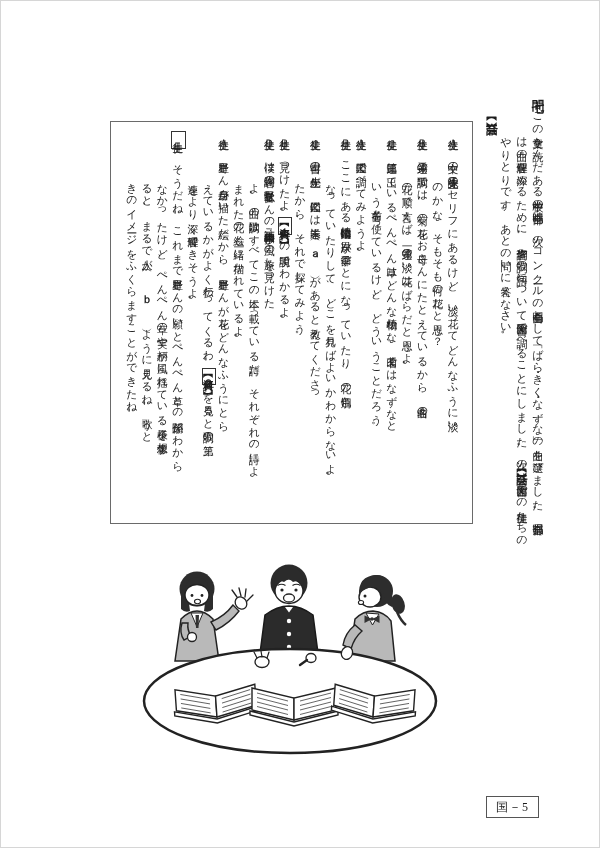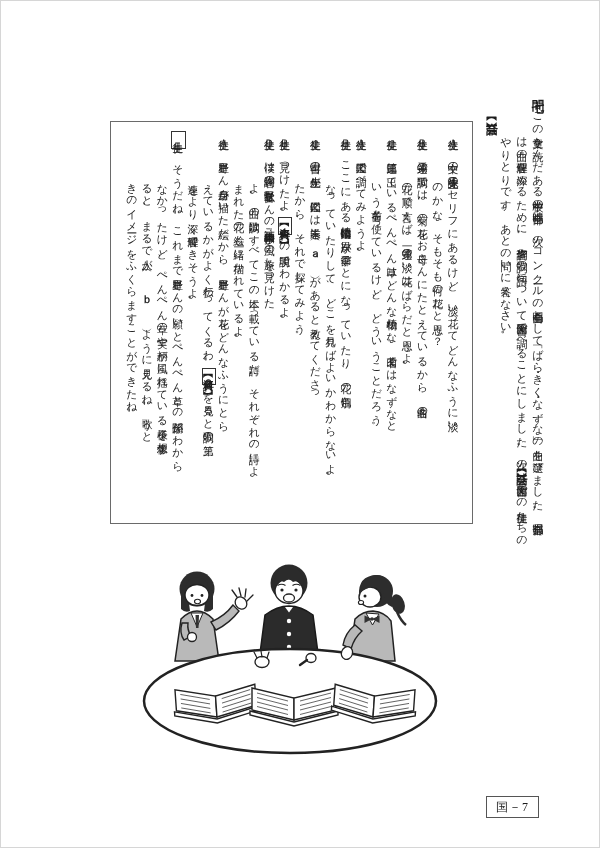--- a/index.html
+++ b/index.html
@@ -158,16 +158,16 @@
     <g transform="translate(233,150) rotate(4)">
       <path d="M-42 6 L0 16 L42 6 L42 10 L0 20 L-42 10 Z" fill="#fff" stroke="#222" stroke-width="1.4"></path>
       <path d="M0 14 L-40 5 L-40 -16 L0 -7 Z" fill="#fff" stroke="#222" stroke-width="1.4"></path>
       <path d="M0 14 L40 5 L40 -16 L0 -7 Z" fill="#fff" stroke="#222" stroke-width="1.4"></path>
       <path d="M-35 -11 L-6 -4 M-35 -6.5 L-6 0.5 M-35 -2 L-6 5 M-35 2.5 L-6 9.5" stroke="#555" stroke-width="0.9" fill="none"></path>
       <path d="M6 -4 L35 -11 M6 0.5 L35 -6.5 M6 5 L35 -2 M6 9.5 L35 2.5" stroke="#555" stroke-width="0.9" fill="none"></path>
     </g>
   </svg>
 
   <div id="footer-box">
-    <span>国－7</span>
+    <span>国－5</span>
   </div>
 
 </div>
 
 </body></html>

